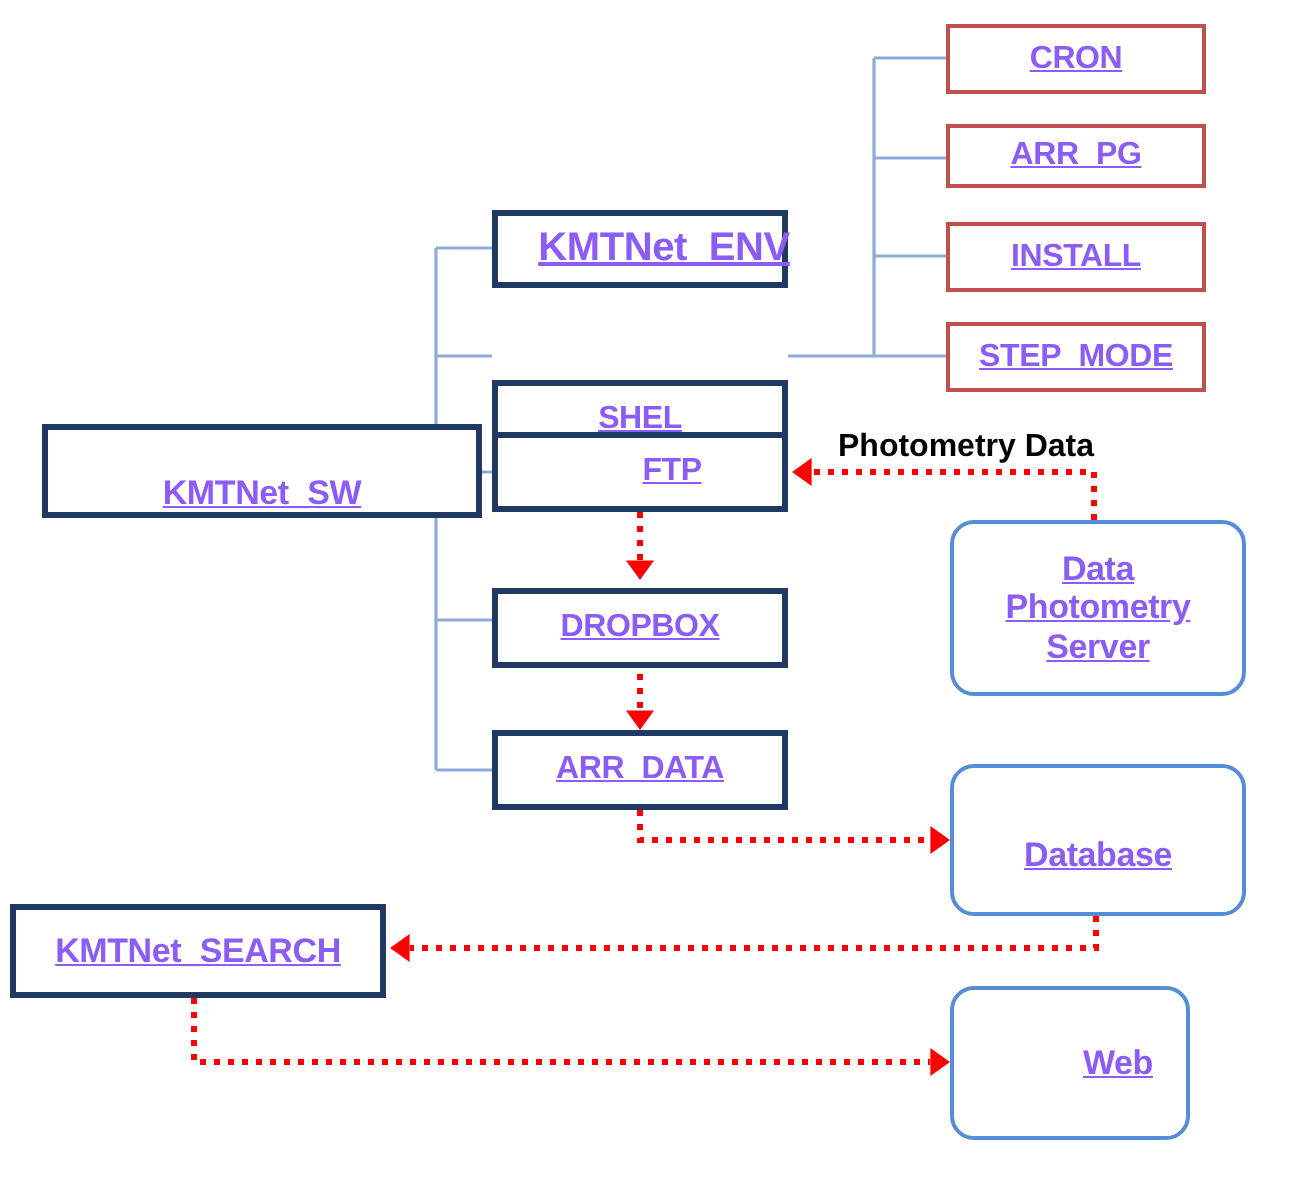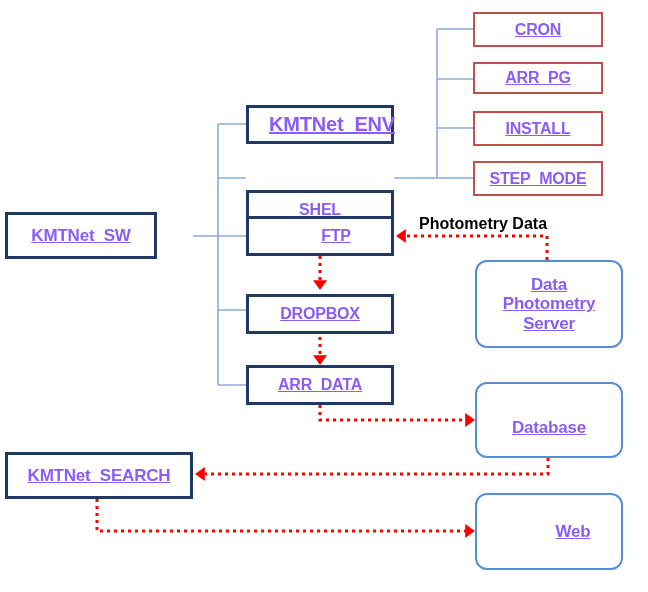--- a/index.html
+++ b/index.html
@@ -92,21 +92,21 @@
         <path d="M320,405 L320,420 L465,420" fill="none" stroke="#ff0000" stroke-width="3" stroke-dasharray="3 4" stroke-linecap="butt"></path>
         <path d="M465.2,413 L465.2,427 L475,420 Z" fill="#ff0000"></path>
         <path d="M548,458 L548,474 L205,474" fill="none" stroke="#ff0000" stroke-width="3" stroke-dasharray="3 4" stroke-linecap="butt"></path>
         <path d="M204.8,467 L204.8,481 L195,474 Z" fill="#ff0000"></path>
         <path d="M97,499 L97,531 L465,531" fill="none" stroke="#ff0000" stroke-width="3" stroke-dasharray="3 4" stroke-linecap="butt"></path>
         <path d="M465.2,524 L465.2,538 L475,531 Z" fill="#ff0000"></path>
       </g>
   </svg>
 
   <div id="node-layer">
-      <div class="node-box style-navy" style="left: 5px; top: 212px; width: 152px; height: 47px;">
+      <div class="node-box style-navy" style="left: 21px; top: 212px; width: 220px; height: 47px; align-items: flex-end;">
         <span class="node-label" style="font-size: 17px;">KMTNet_SW</span>
       </div>
       <div class="node-box style-navy" style="left: 246px; top: 105px; width: 148px; height: 39px;">
         <span class="node-label" style="font-size: 20px; margin-left: 24px;">KMTNet_ENV</span>
       </div>
       <div class="node-box style-navy" style="left: 246px; top: 158px; width: 148px; height: 39px; margin-top: 32px;">
         <span class="node-label" style="font-size: 16px;">SHEL</span>
       </div>
       <div class="node-box style-navy" style="left: 246px; top: 216px; width: 148px; height: 40px; padding-left: 32px;">
         <span class="node-label" style="font-size: 16px;">FTP</span>
@@ -133,21 +133,21 @@
         <span class="node-label" style="font-size: 16px; text-align: right;">STEP_MODE</span>
       </div>
       <div class="node-box style-rounded" style="left: 475px; top: 260px; width: 148px; height: 88px;">
         <span class="node-label" style="font-size: 17px;">Data
 Photometry
 Server</span>
       </div>
       <div class="node-box style-rounded" style="left: 475px; top: 382px; width: 148px; height: 76px;">
         <span class="node-label" style="font-size: 17px; margin-top: 16px;">Database</span>
       </div>
-      <div class="node-box style-rounded" style="left: 475px; top: 493px; width: 148px; height: 77px; padding-left: 48px;">
+      <div class="node-box style-rounded" style="left: 475px; top: 493px; width: 120px; height: 77px; padding-left: 48px;">
         <span class="node-label" style="font-size: 17px;">Web</span>
       </div>
     </div>
   <div id="edge-label-layer">
       <div class="edge-label" style="left: 419px; top: 216px; font-size: 16px;">Photometry Data</div>
     </div>
 
 </div>
 
 </body></html>

